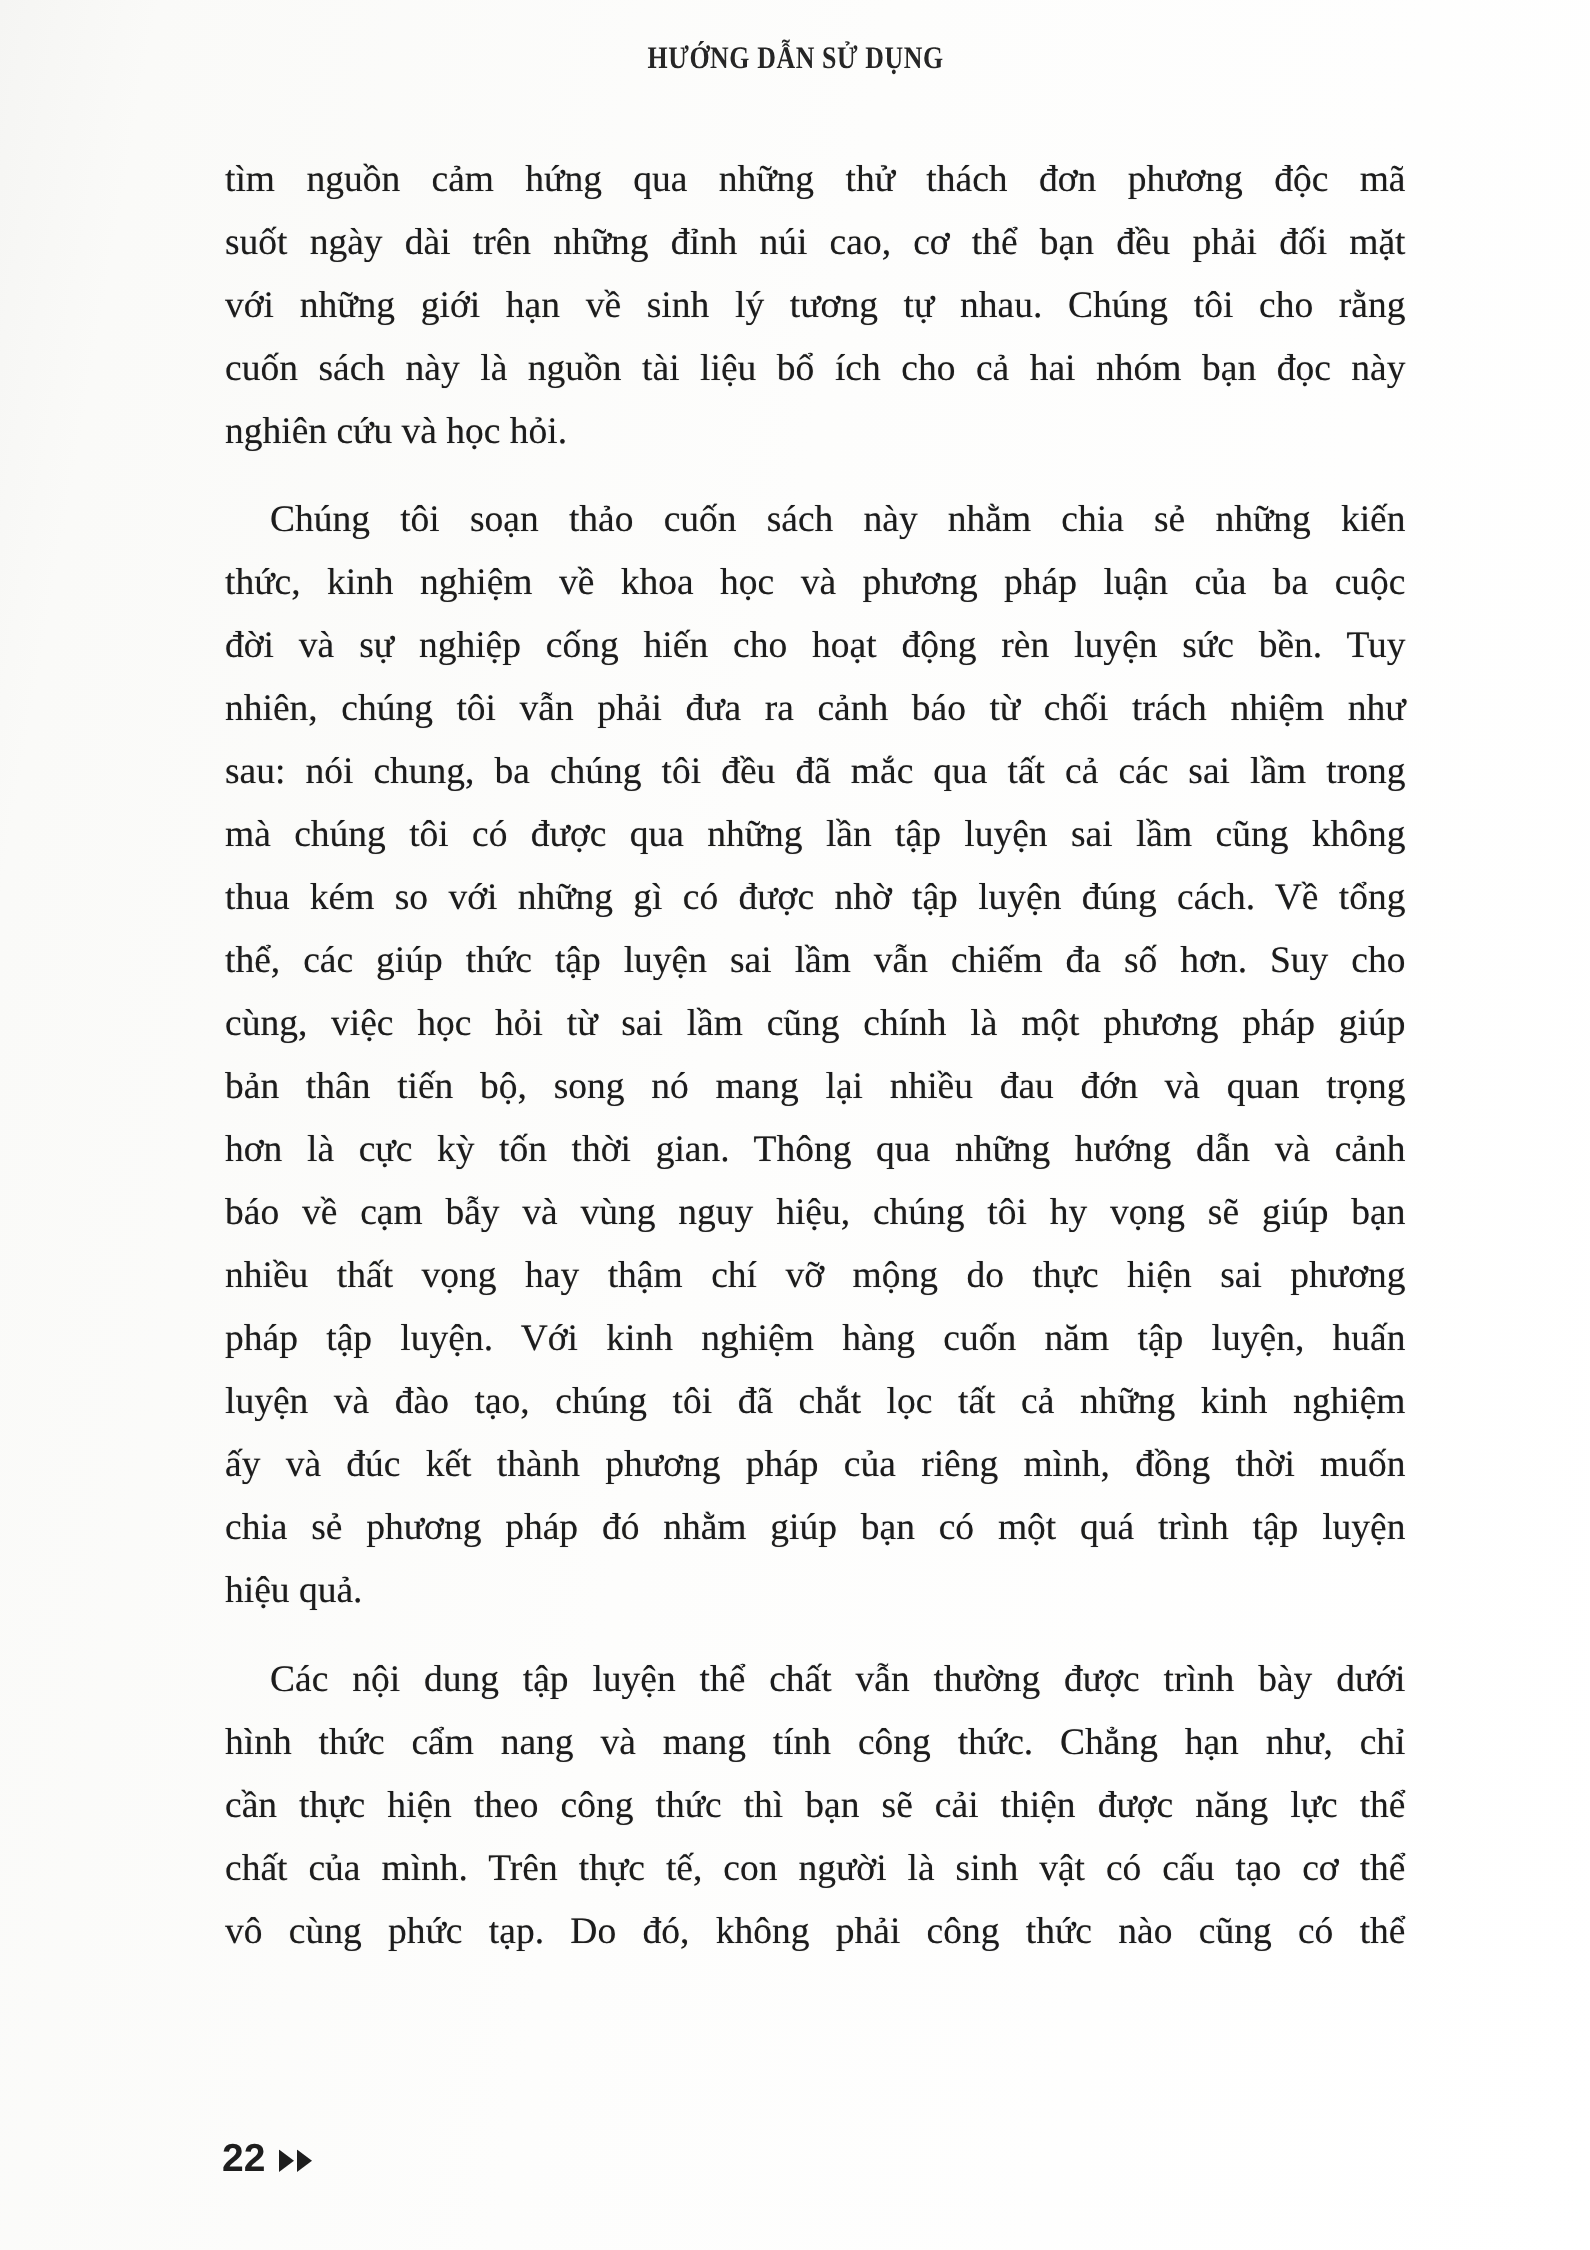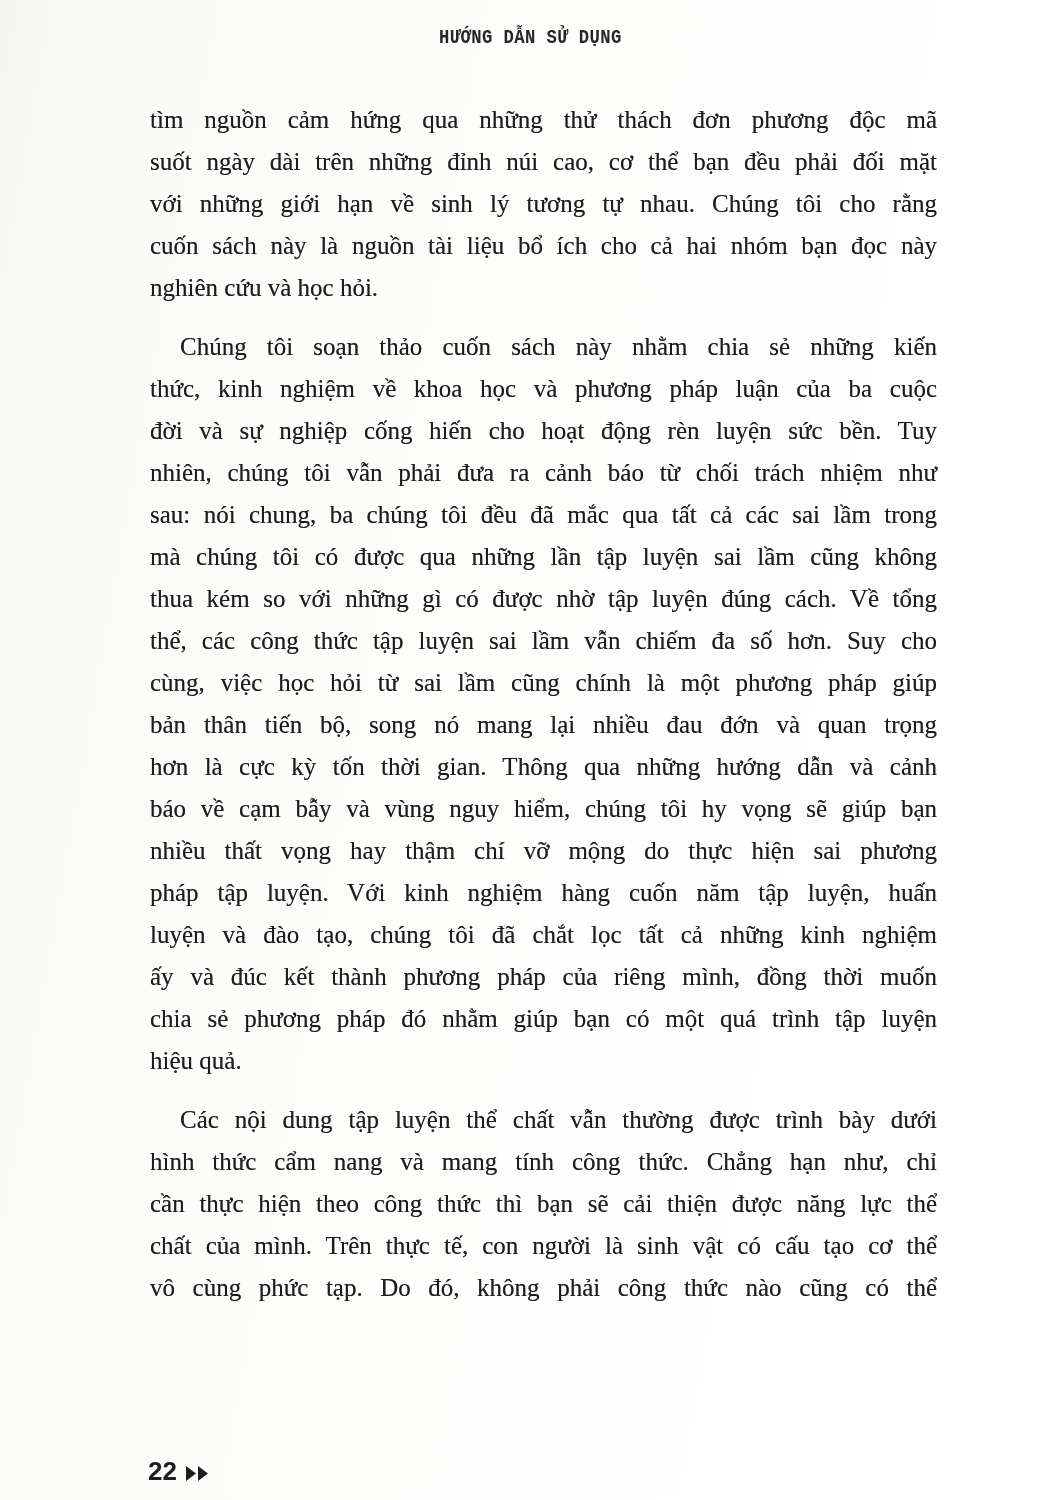--- a/index.html
+++ b/index.html
@@ -15,21 +15,21 @@
     background: linear-gradient(100deg, #f5f5f3 0%, #fafaf8 8%, #fdfdfc 45%, #ffffff 100%);
     font-family: "Liberation Serif", "DejaVu Serif", serif;
     color: #1c1c1c;
   }
   .running-head {
     position: absolute;
     top: 26px;
     left: 0;
     width: 100%;
     text-align: center;
-    font-family: Liberation Mono, monospace;
+    font-family: Liberation Serif, serif;
     font-size: 21px;
     font-weight: bold;
     color: #262626;
   }
   .running-head .squeeze {
     display: inline-block;
     transform: scaleX(0.82);
     transform-origin: center;
     letter-spacing: 0.5px;
     white-space: nowrap;
@@ -63,21 +63,20 @@
     position: absolute;
     left: 148px;
     top: 1421px;
     display: flex;
     align-items: center;
     gap: 9px;
     font-family: "Liberation Sans", "DejaVu Sans", sans-serif;
     font-size: 26px;
     font-weight: bold;
     color: #1e1e1e;
-    margin-top: 33px;
   }
   .arrow-icon {
     display: inline-block;
     margin-top: 3px;
   }
 </style>
 </head>
 <body>
 
 <div class="page">
@@ -95,25 +94,25 @@
         <div class="line flush">nghiên cứu và học hỏi.</div>
       </div>
       <div class="para indent">
         <div class="line">Chúng tôi soạn thảo cuốn sách này nhằm chia sẻ những kiến</div>
         <div class="line">thức, kinh nghiệm về khoa học và phương pháp luận của ba cuộc</div>
         <div class="line">đời và sự nghiệp cống hiến cho hoạt động rèn luyện sức bền. Tuy</div>
         <div class="line">nhiên, chúng tôi vẫn phải đưa ra cảnh báo từ chối trách nhiệm như</div>
         <div class="line">sau: nói chung, ba chúng tôi đều đã mắc qua tất cả các sai lầm trong</div>
         <div class="line">mà chúng tôi có được qua những lần tập luyện sai lầm cũng không</div>
         <div class="line">thua kém so với những gì có được nhờ tập luyện đúng cách. Về tổng</div>
-        <div class="line">thể, các công thức tập luyện sai lầm vẫn chiếm đa số hơn. Suy cho</div>
+        <div class="line">thể, các giúp thức tập luyện sai lầm vẫn chiếm đa số hơn. Suy cho</div>
         <div class="line">cùng, việc học hỏi từ sai lầm cũng chính là một phương pháp giúp</div>
         <div class="line">bản thân tiến bộ, song nó mang lại nhiều đau đớn và quan trọng</div>
         <div class="line">hơn là cực kỳ tốn thời gian. Thông qua những hướng dẫn và cảnh</div>
-        <div class="line">báo về cạm bẫy và vùng nguy hiểm, chúng tôi hy vọng sẽ giúp bạn</div>
+        <div class="line">báo về cạm bẫy và vùng nguy hiệu, chúng tôi hy vọng sẽ giúp bạn</div>
         <div class="line">nhiều thất vọng hay thậm chí vỡ mộng do thực hiện sai phương</div>
         <div class="line">pháp tập luyện. Với kinh nghiệm hàng cuốn năm tập luyện, huấn</div>
         <div class="line">luyện và đào tạo, chúng tôi đã chắt lọc tất cả những kinh nghiệm</div>
         <div class="line">ấy và đúc kết thành phương pháp của riêng mình, đồng thời muốn</div>
         <div class="line">chia sẻ phương pháp đó nhằm giúp bạn có một quá trình tập luyện</div>
         <div class="line flush">hiệu quả.</div>
       </div>
       <div class="para indent">
         <div class="line">Các nội dung tập luyện thể chất vẫn thường được trình bày dưới</div>
         <div class="line">hình thức cẩm nang và mang tính công thức. Chẳng hạn như, chỉ</div>

